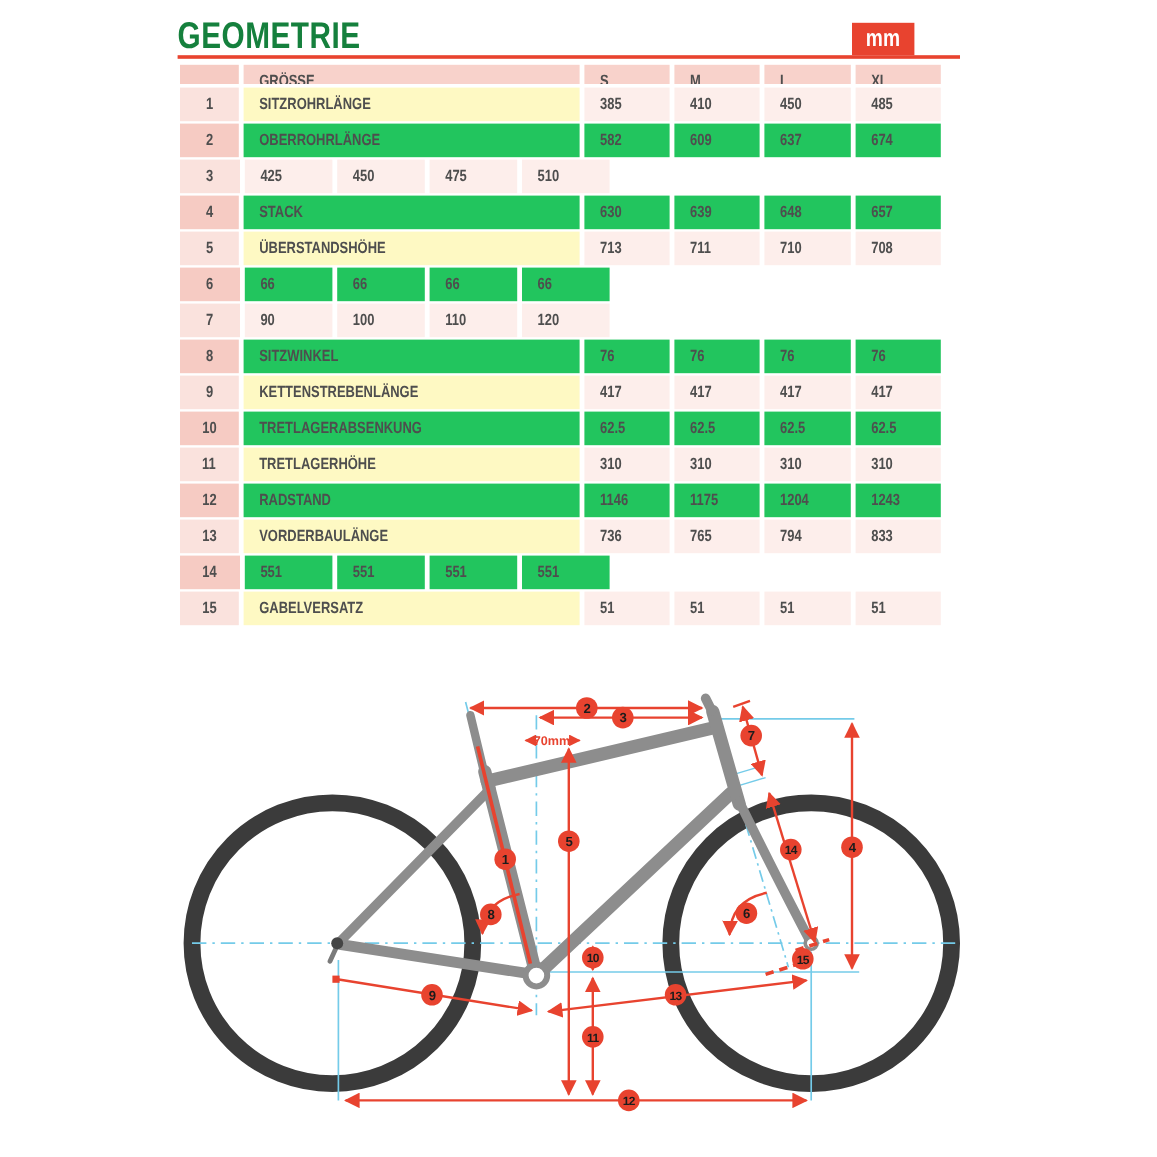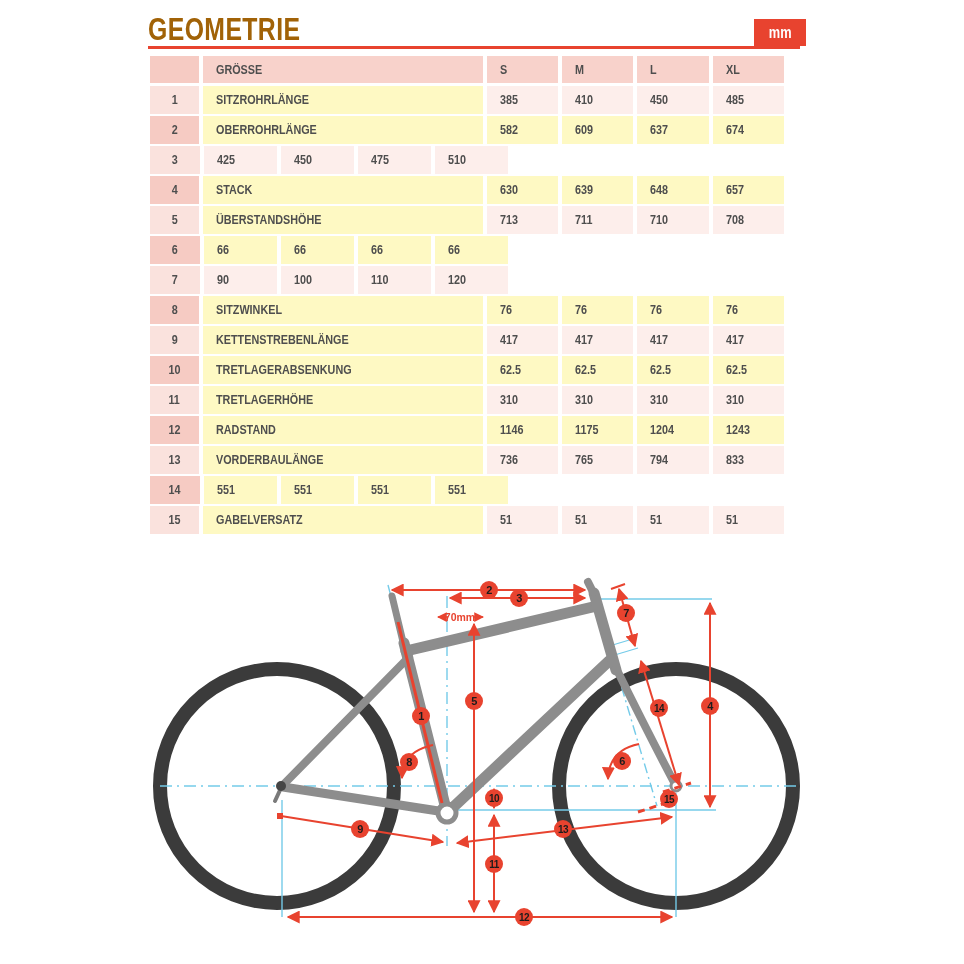--- a/index.html
+++ b/index.html
@@ -4,37 +4,37 @@
 <style>
   html,body{margin:0;padding:0;}
   body{
     width:964px;height:964px;background:#ffffff;position:relative;overflow:hidden;
     font-family:"Liberation Sans",sans-serif;color:#4e4e4e;
   }
   .cond{display:inline-block;transform:scaleX(.8);transform-origin:0 50%;white-space:nowrap;}
   .cond-c{display:inline-block;transform:scaleX(.8);transform-origin:50% 50%;white-space:nowrap;}
 
   
-  .title{position:absolute;left:148px;top:12px;margin:0;font-size:31px;font-weight:700;color:#a16207;letter-spacing:.5px;}
+  .title{position:absolute;left:148px;top:12px;margin:0;font-size:31px;font-weight:700;color:#15803d;letter-spacing:.5px;}
   .rule{position:absolute;left:148px;top:46px;width:652px;height:3px;background:#e8432f;}
   .unit-badge{position:absolute;left:710px;top:19px;width:52px;height:27px;background:#e8432f;
-    display:flex;align-items:center;justify-content:center;color:#fff;font-size:16px;font-weight:700;margin-left:44px;}
+    display:flex;align-items:center;justify-content:center;color:#fff;font-size:20px;font-weight:700;}
 
   
   .geo-table{position:absolute;left:150px;top:54px;width:650px;font-size:13.5px;font-weight:700;}
   .trow{display:flex;height:28px;line-height:28px;margin-bottom:2px;}
-  .trow.header{height:29px;line-height:27px;margin-bottom:3px;align-items:flex-end;}
+  .trow.header{height:16px;line-height:27px;margin-bottom:3px;}
   .cell{box-sizing:border-box;overflow:hidden;}
   .cell.num{width:50px;margin-right:4px;text-align:center;background:#fae2dd;}
   .cell.label{width:288px;margin-right:4px;padding-left:13px;background:#fef9c3;}
   .cell.val{width:73px;margin-right:4px;padding-left:13px;background:#fdeeeb;}
   .cell.val:last-child{margin-right:16px;}
   .trow.header .cell.label,.trow.header .cell.val{background:#f8d2cb;}
   .trow.header .cell.num{background:#f6cbc3;}
-  .trow.dark .cell.label,.trow.dark .cell.val{background:#fef9c3;}
+  .trow.dark .cell.label,.trow.dark .cell.val{background:#22c55e;}
   .trow.dark .cell.num{background:#f6cbc3;}
 
   
   .diagram{position:absolute;left:0;top:0;width:964px;height:964px;}
   .badge-num{font-family:"Liberation Sans",sans-serif;font-weight:700;fill:#1c1c1c;letter-spacing:-.5px;}
 </style>
 </head>
 <body>
 
 <h1 class="title"><span class="cond">GEOMETRIE</span></h1>

